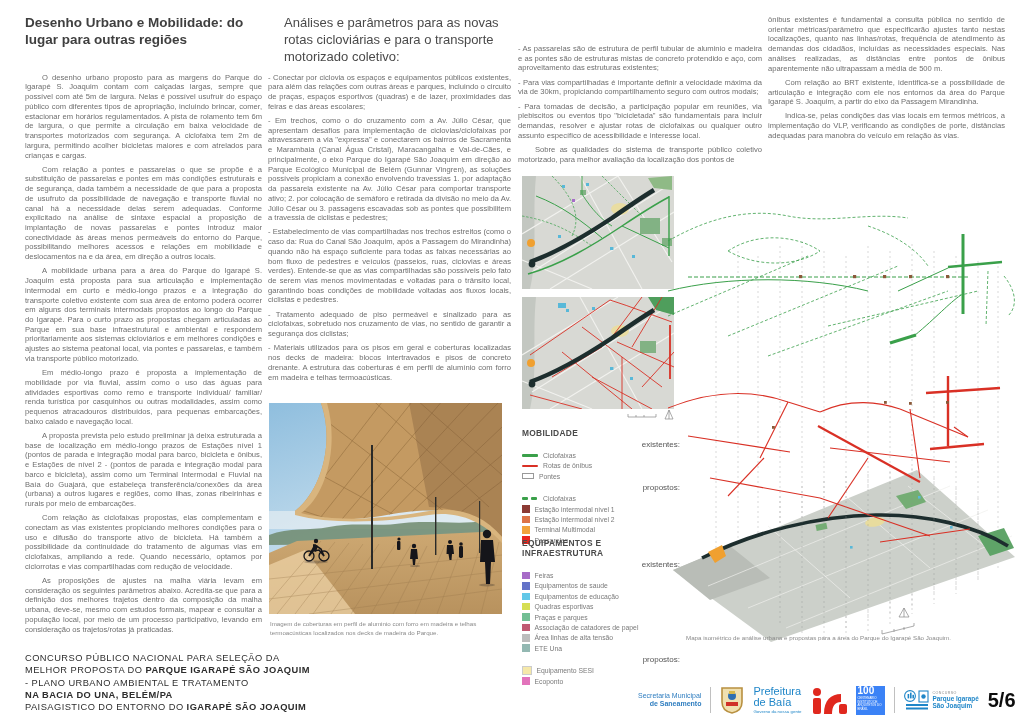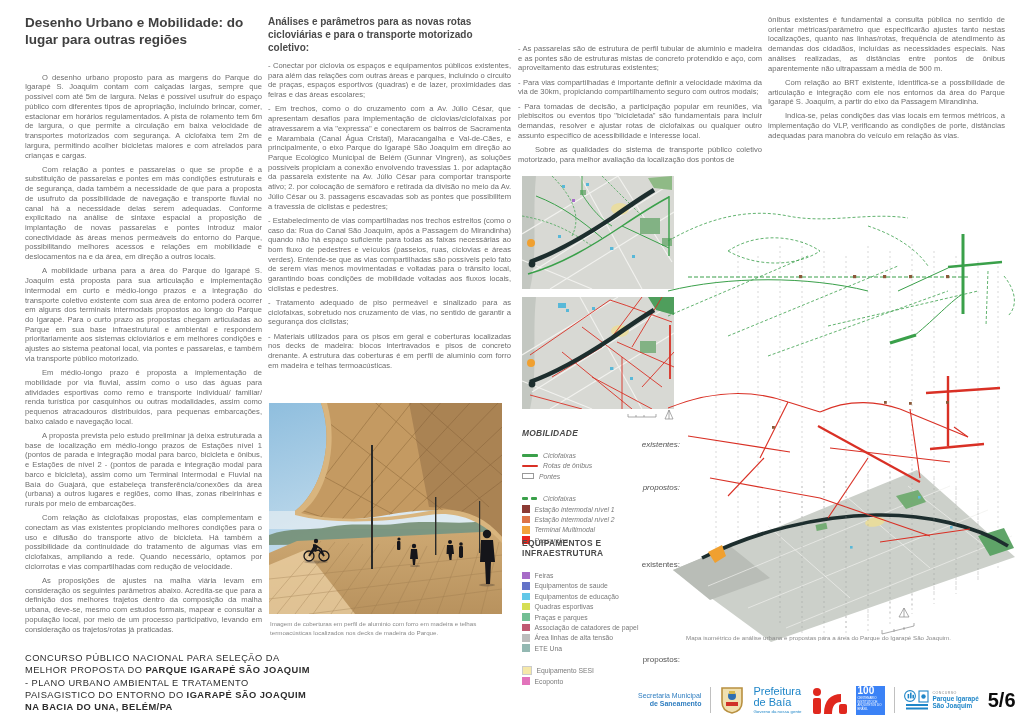--- a/index.html
+++ b/index.html
@@ -1,21 +1,21 @@
 <!DOCTYPE html>
 <html><head>
 <meta charset="utf-8">
 <style>
   html,body{margin:0;padding:0;background:#e8e8e8;}
   #page{position:relative;width:1024px;height:723px;background:#ffffff;overflow:hidden;
         font-family:"Liberation Sans",sans-serif;color:#6a6a6a;}
   .abs{position:absolute;}
   
   .col-title{font-size:13.5px;font-weight:600;color:#3f3f3f;line-height:1.25;margin:0 0 24px 0;}
-  .sub-title{font-size:10px;font-weight:700;color:#4a4a4a;line-height:1.3;margin:0 0 7px 0;}
+  .sub-title{font-size:13px;font-weight:400;color:#4a4a4a;line-height:1.3;margin:0 0 7px 16px;}
   .body-txt p{font-size:7.6px;line-height:1.28;text-align:justify;margin:0 0 4.5px 0;color:#6e6e6e;}
   .body-txt p.ind{text-indent:17px;}
   .caption{font-size:6.2px;line-height:1.45;color:#8a8a8a;}
   
   .legend{width:158px;}
   .legend-title{font-size:8.4px;font-weight:600;color:#4a4a4a;letter-spacing:.3px;margin:0 0 2px 0;}
   .legend-side{font-size:8px;color:#555;text-align:right;margin:1px 0 3px 0;}
   .li-row{display:flex;align-items:center;gap:5px;margin-bottom:3.4px;height:7px;}
   .li-label{font-size:6.8px;color:#7a7a7a;white-space:nowrap;}
   .sw-line{width:16px;height:2.6px;border-radius:1px;flex:0 0 auto;}
@@ -263,21 +263,21 @@
           <path d="M2,7 V10"></path>
           <path d="M10,8 V10"></path>
           <path d="M18,8 V10"></path>
           <path d="M30,7 V10"></path>
         <path d="M39,12 L43,3 L47,12 Z"></path>
           <path d="M43,3 V12"></path>
       </g>
     </svg>
   </div>
 
-  <div class="abs legend" style="left:522px;top:428px;font-style:italic;">
+  <div class="abs legend" style="left:522px;top:428px;">
     <div class="legend-title">MOBILIDADE</div>
     <div class="legend-side">existentes:</div>
     <div class="li-row">
       <span class="sw-line" style="background-color: rgb(58, 160, 74);"></span>
       <span class="li-label">Ciclofaixas</span>
     </div>
     <div class="li-row">
       <span class="sw-line" style="background-color: rgb(217, 48, 37);"></span>
       <span class="li-label">Rotas de ônibus</span>
     </div>
@@ -482,22 +482,22 @@
           <path d="M246,427 V430"></path>
       </g>
     </svg>
   </div>
   <div class="abs caption" style="left:686px;top:634px;width:332px;">Mapa isométrico de análise urbana e propostas para a área do Parque do Igarapé São Joaquim.</div>
 
   <div class="abs foot-title" style="left:25px;top:652px;width:300px;">
     <div>CONCURSO PÚBLICO NACIONAL PARA SELEÇÃO DA</div>
     <div><span>MELHOR PROPOSTA DO </span><b>PARQUE IGARAPÉ SÃO JOAQUIM</b></div>
     <div>- PLANO URBANO AMBIENTAL E TRATAMENTO</div>
+    <div><b>NA BACIA DO UNA, BELÉM/PA</b></div>
     <div><span>PAISAGISTICO DO ENTORNO DO </span><b>IGARAPÉ SÃO JOAQUIM</b></div>
-    <div><b>NA BACIA DO UNA, BELÉM/PA</b></div>
   </div>
 
   <div class="abs logos" style="left:638px;top:682px;width:380px;height:36px;">
     <div class="sane">
       <div>Secretaria Municipal</div>
       <b>de Saneamento</b>
     </div>
     <div class="vline"></div>
     <svg width="24" height="28" viewBox="0 0 24 28">
       <path d="M2,2 H22 V16 C22,23 17,26 12,27 C7,26 2,23 2,16 Z" fill="#f0e0b0" stroke="#b89040" stroke-width="1.6"></path>

